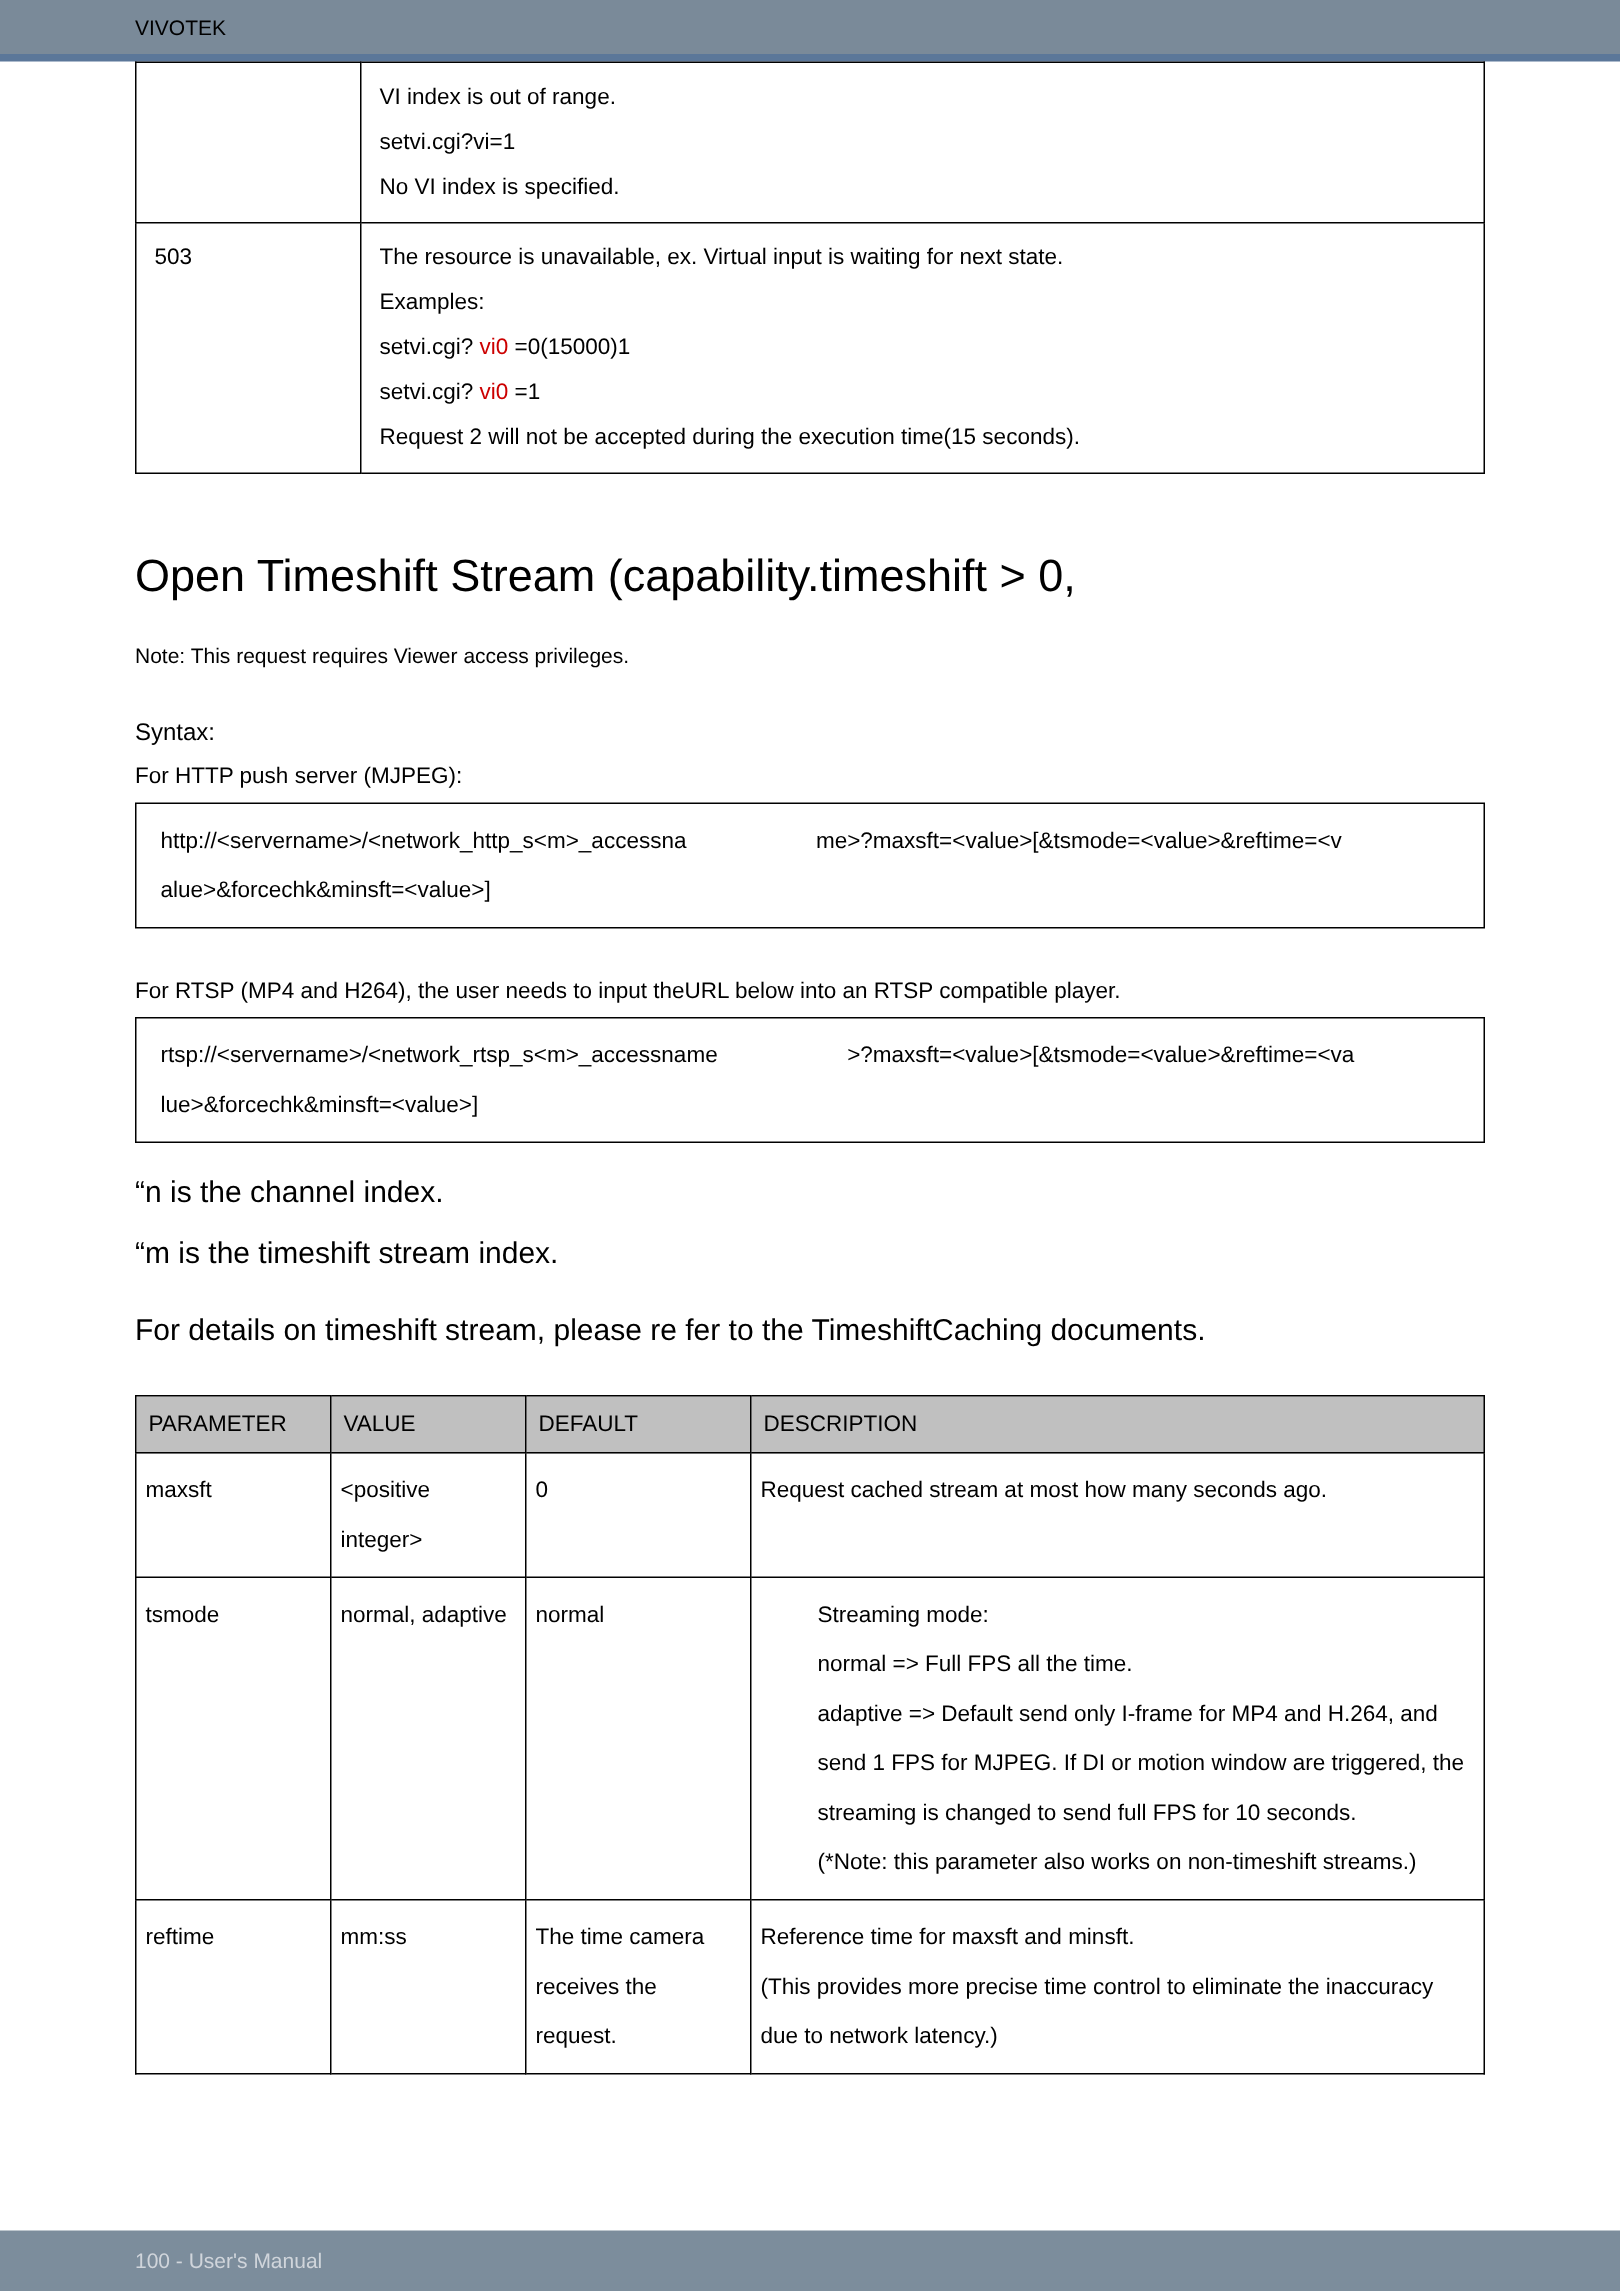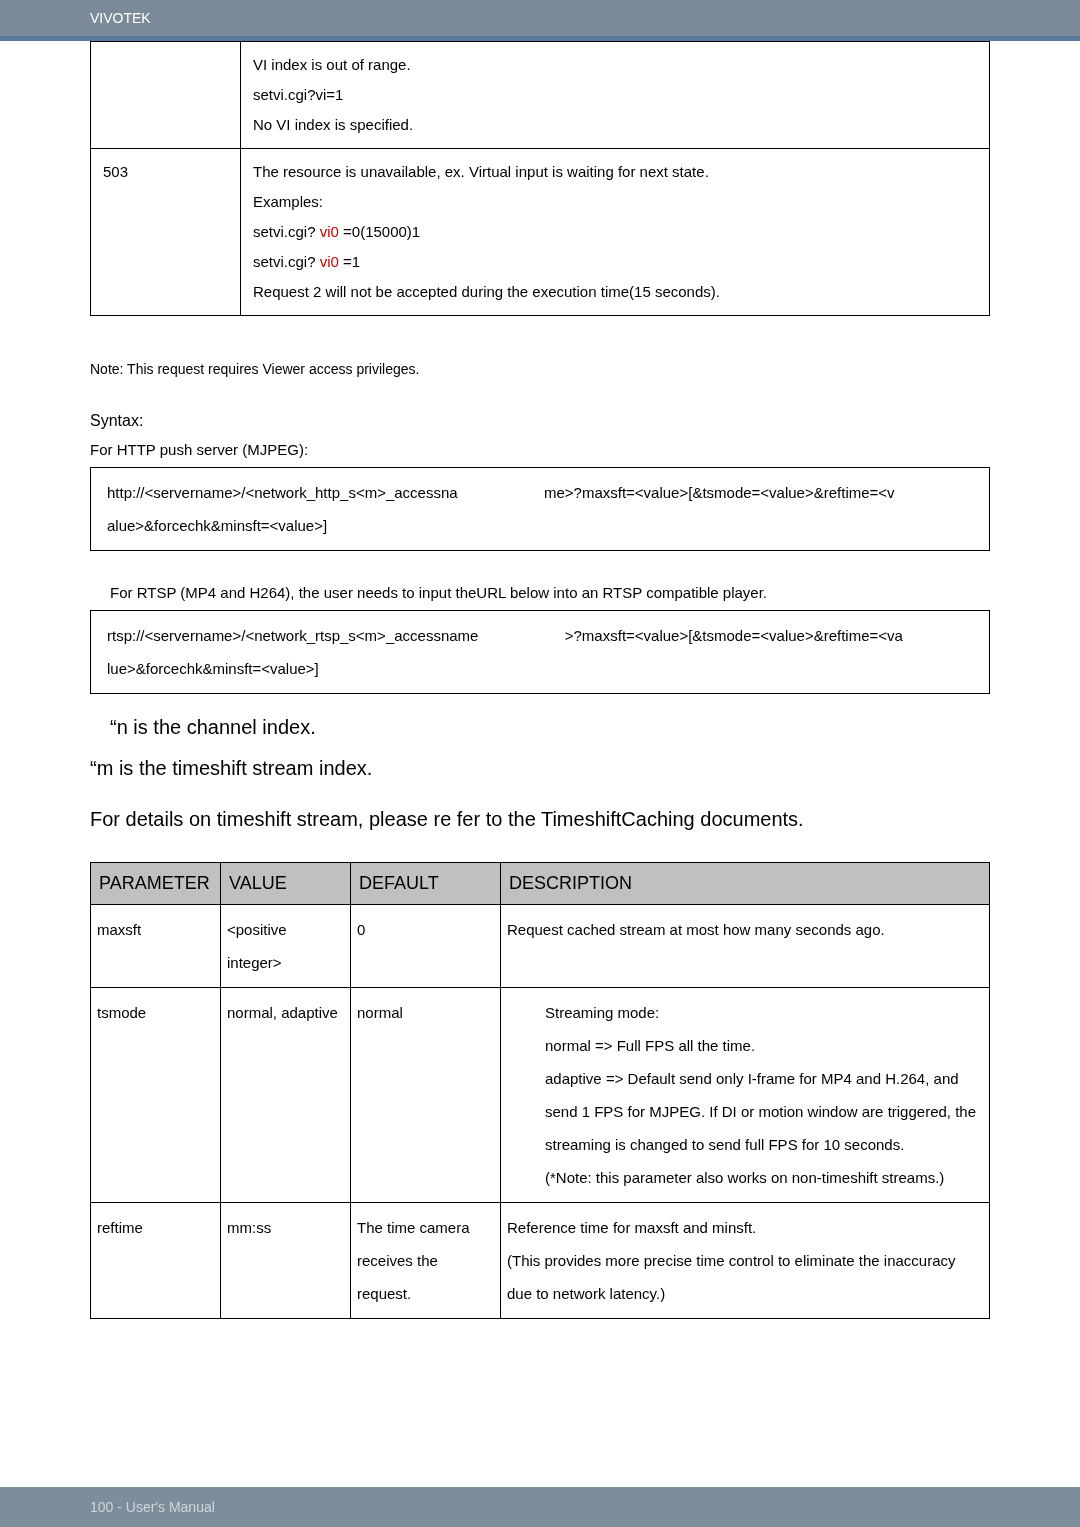--- a/index.html
+++ b/index.html
@@ -15,21 +15,21 @@
       font-size: 15px;
     }
     .page {
       background: #fff;
       min-height: 1527px;
       position: relative;
     }
     .header-bar {
       background: #7a8a99;
       padding: 10px 20px 10px 90px;
-      color: #ffffff;
+      color: #000000;
       font-size: 14px;
     }
     .header-divider {
       height: 5px;
       background: #5b7799;
     }
     .content {
       padding: 0 90px 30px 90px;
     }
     .border-table {
@@ -81,21 +81,21 @@
       width: 100%;
       border-collapse: collapse;
       margin-top: 25px;
     }
     .params-table th {
       background: #c0c0c0;
       border: 1px solid #000;
       padding: 10px 8px;
       text-align: left;
       font-weight: normal;
-      font-size: 18px;
+      font-size: 15px;
     }
     .params-table td {
       border: 1px solid #000;
       padding: 8px 6px;
       vertical-align: top;
       line-height: 2.2;
       font-size: 15px;
     }
     .col-param { width: 130px; }
     .col-value { width: 130px; }
@@ -103,21 +103,21 @@
     .footer {
       position: absolute;
       bottom: 0;
       left: 0;
       right: 0;
       background: #7c8d9c;
       color: #d0d5db;
       padding: 12px 0 12px 90px;
       font-size: 14px;
     }
-    .mt-30 { margin-top: 30px; margin-left: 20px; }
+    .mt-30 { margin-top: 30px; }
     .list-para {
       font-size: 20px;
       line-height: 1.8;
       margin-top: 15px;
     }
     .spaced-pre {
       white-space: pre;
       font-family: Arial, Helvetica, sans-serif;
     }
   </style>
@@ -154,20 +154,21 @@
           <div>
             <span>setvi.cgi? </span><span class="red-text">vi0</span><span> =1</span>
           </div>
           <div>Request 2 will not be accepted during the execution time(15 seconds).</div>
         </td>
       </tr>
     </tbody>
       </table>
 
     <h1>
+      <div>Open Timeshift Stream (capability.timeshift &gt; 0,</div>
     </h1>
 
     <div class="note-line">Note:   This request requires Viewer access privileges.</div>
 
     <div class="section-label">Syntax:</div>
 
     <div class="plain-text">For HTTP push server (MJPEG):</div>
 
     <div class="syntax-box spaced-pre">http://&lt;servername&gt;/&lt;network_http_s&lt;m&gt;_accessna              me&gt;?maxsft=&lt;value&gt;[&amp;tsmode=&lt;value&gt;&amp;reftime=&lt;v
 alue&gt;&amp;forcechk&amp;minsft=&lt;value&gt;]</div>

